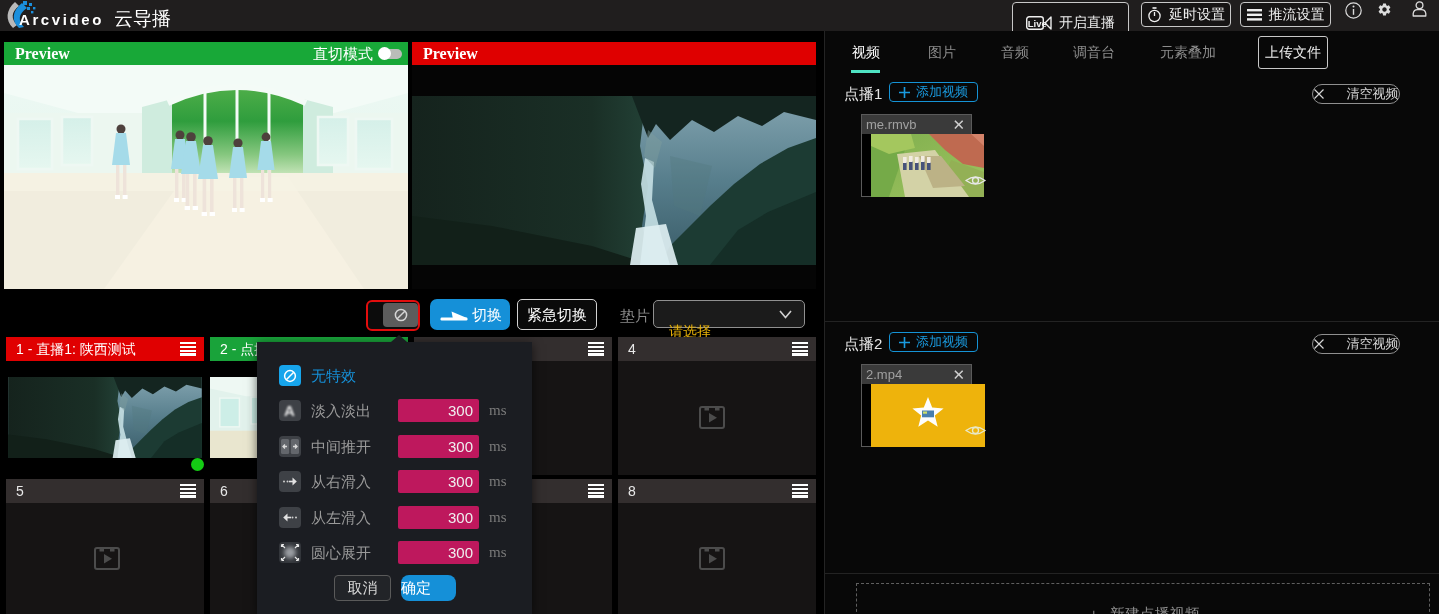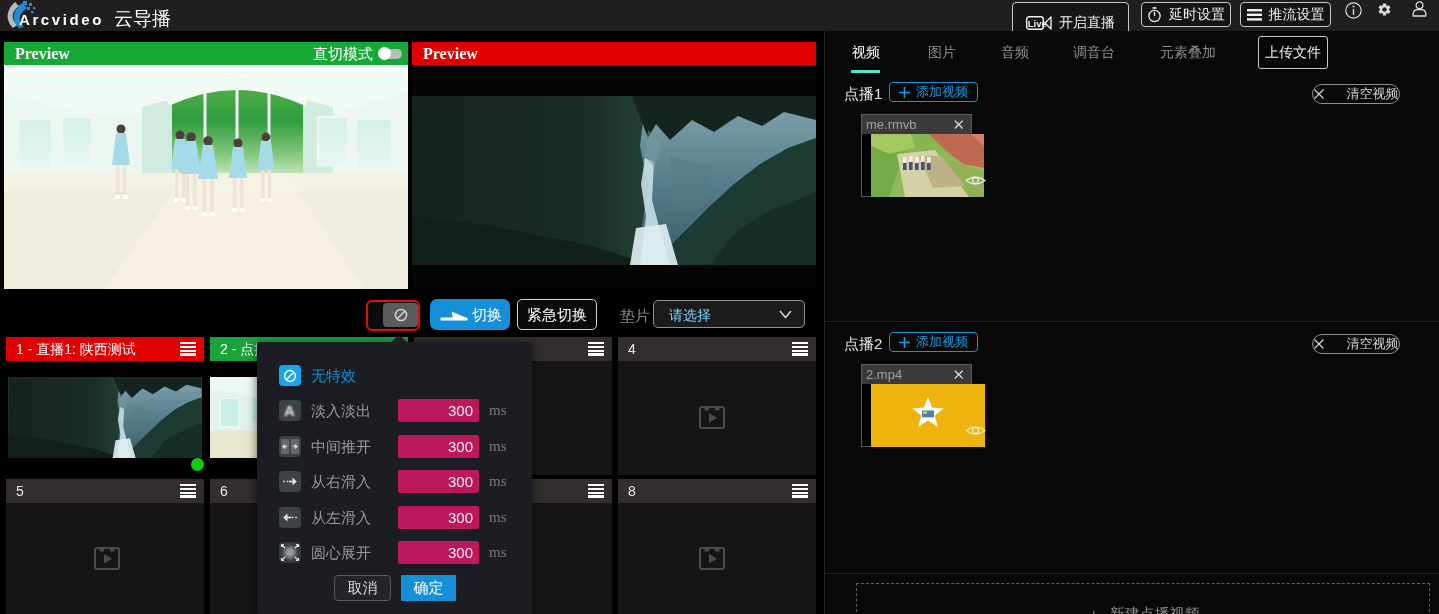--- a/index.html
+++ b/index.html
@@ -236,21 +236,21 @@
   <div class="abs" style="left:430px;top:299px;width:80px;height:31px;background:#1590d8;border-radius:7px;color:#fff;font-size:15px;">
     <svg class="abs" style="left:10px;top:8px" width="28" height="14" viewBox="0 0 28 14">
       <rect x="0.5" y="10.6" width="27" height="2.8" rx="1.2" fill="#fff"></rect>
       <polygon points="11.5,4.5 27.5,11.2 13,12.2" fill="#fff"></polygon>
     </svg>
     <span class="abs" style="left:42px;top:7px;">切换</span>
   </div>
   <div class="abs" style="left:517px;top:299px;width:80px;height:31px;background:#0a0a0a;border:1px solid #d2d2d2;border-radius:5px;color:#fff;font-size:15px;text-align:center;line-height:29px;">紧急切换</div>
   <div class="abs" style="left:620px;top:307px;font-size:15px;color:#8a8a8a;">垫片</div>
   <div class="abs" style="left:653px;top:300px;width:152px;height:28px;background:#1b1b1b;border:1px solid #909090;border-radius:5px;">
-    <span class="abs" style="left:15px;top:6px;font-size:14px;color:#7dd3fc;">请选择</span>
+    <span class="abs" style="left:15px;top:22px;font-size:14px;color:#eab308;">请选择</span>
     <svg class="abs" style="left:125px;top:9px" width="13" height="9" viewBox="0 0 13 9">
         <path d="M1 1 L6.5 7.5 L12 1" fill="none" stroke="#d0d0d0" stroke-width="1.6"></path>
       </svg>
   </div>
 
   <div class="slot" style="left:6px;top:337px;height:138px;">
     <div class="slot-h" style="background:#e00001;color:#fff;">
         <span class="slot-num">1 - 直播1: 陕西测试</span>
         <span class="ham">
           <i></i>
@@ -536,16 +536,16 @@
             <path d="M2.5 18.5 L6 15 M2.5 18.5 L2.5 16 M2.5 18.5 L5 18.5"></path>
             <path d="M19.5 18.5 L16 15 M19.5 18.5 L19.5 16 M19.5 18.5 L17 18.5"></path>
           </g>
         </svg>
       </span>
       <span class="plabel">圆心展开</span>
       <span class="pinput">300</span>
         <span class="pms">ms</span>
     </div>
     <div class="abs" style="left:77px;top:233px;width:57px;height:26px;background:#222428;border:1px solid #5a5a5a;border-radius:4px;color:#d8d8d8;font-size:15px;text-align:center;line-height:24px;">取消</div>
-    <div class="abs" style="left:144px;top:233px;width:55px;height:26px;background:#1590d8;border-radius:1px;color:#fff;font-size:15px;text-align:center;line-height:26px;">确定</div>
+    <div class="abs" style="left:144px;top:233px;width:55px;height:26px;background:#1590d8;border-radius:8px;color:#fff;font-size:15px;line-height:26px;">确定</div>
   </div>
 
 </div>
 
 </body></html>

